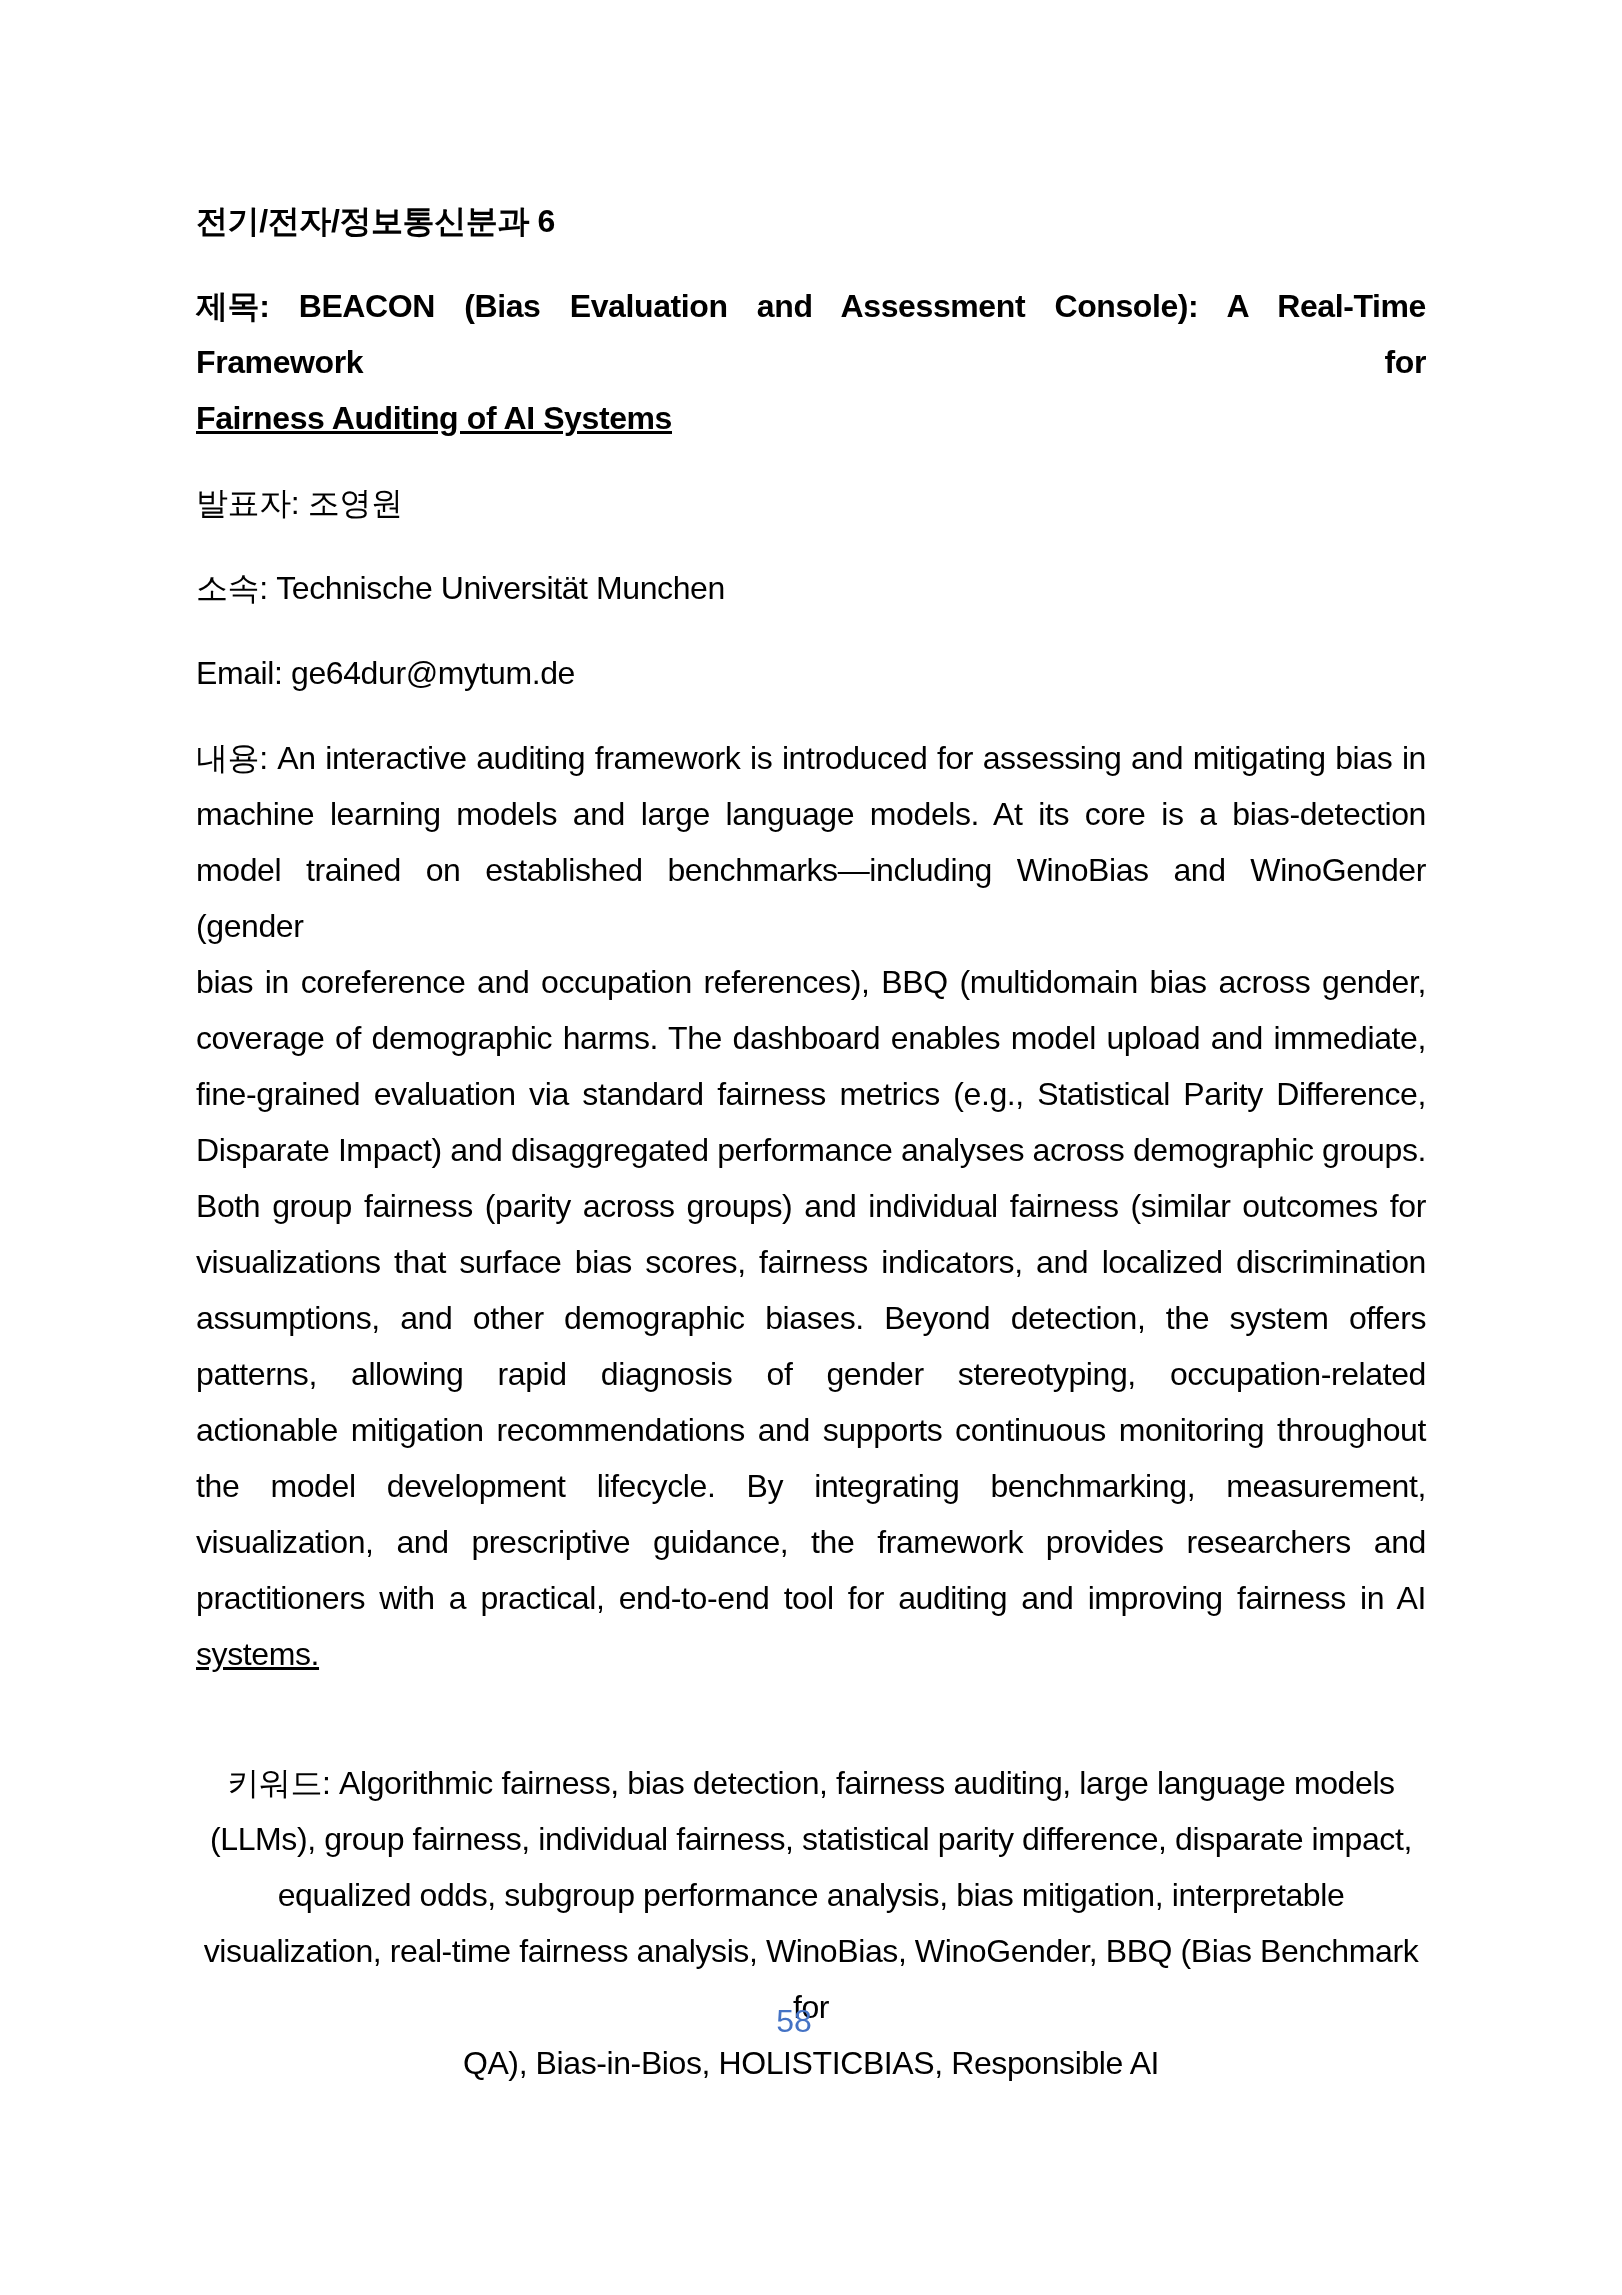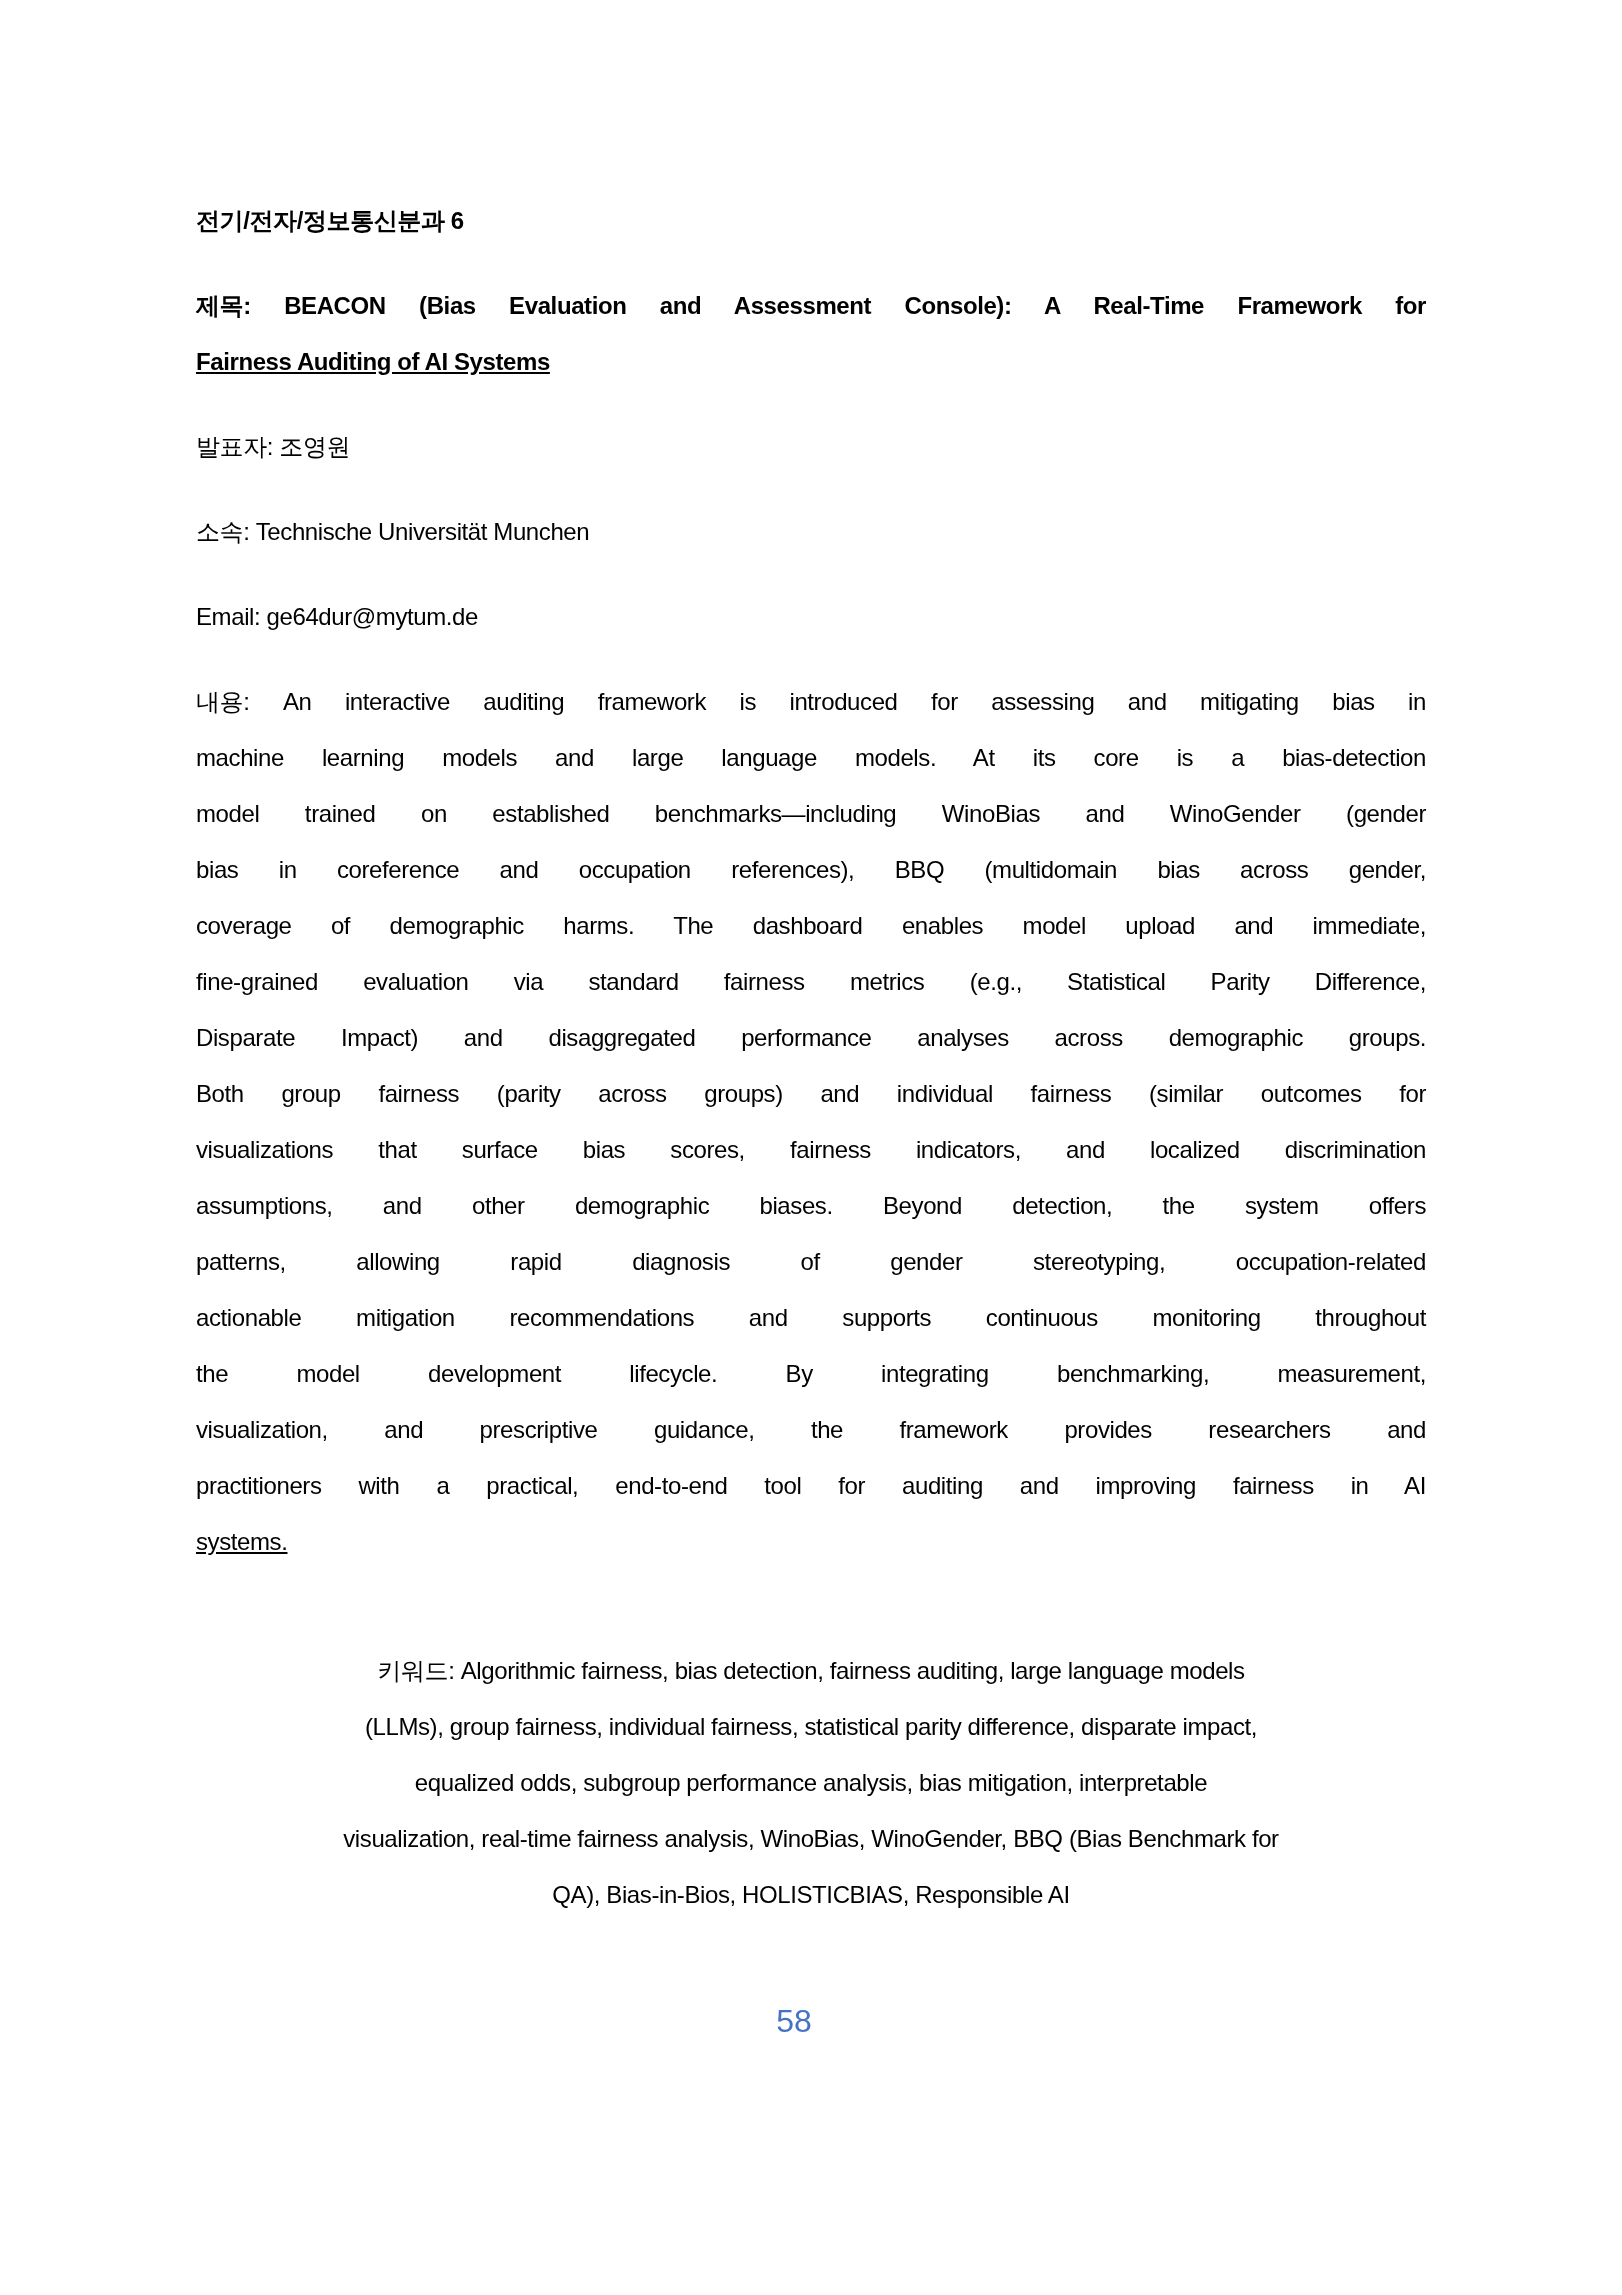--- a/index.html
+++ b/index.html
@@ -15,21 +15,21 @@
     color: #000000;
     overflow: hidden;
   }
   .page-content {
     position: absolute;
     left: 196px;
     top: 193px;
     width: 1230px;
   }
   .para {
-    font-size: 24px;
+    font-size: 32px;
     line-height: 56px;
     letter-spacing: -0.4px;
     margin: 0;
   }
   .para + .para { margin-top: 29px; }
   .bold { font-weight: bold; }
   .justified .line {
     text-align: justify;
     text-align-last: justify;
   }

